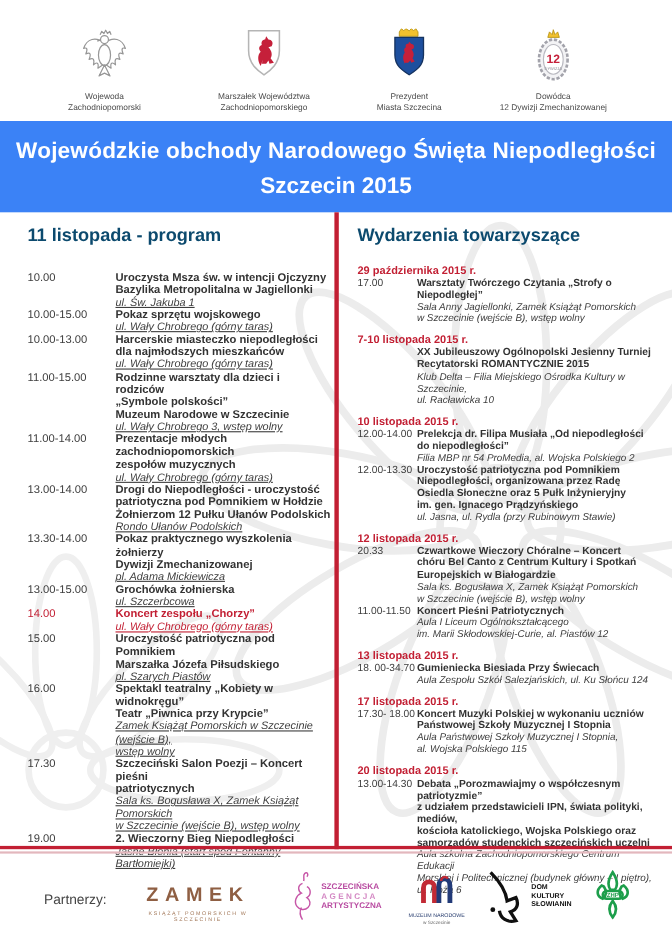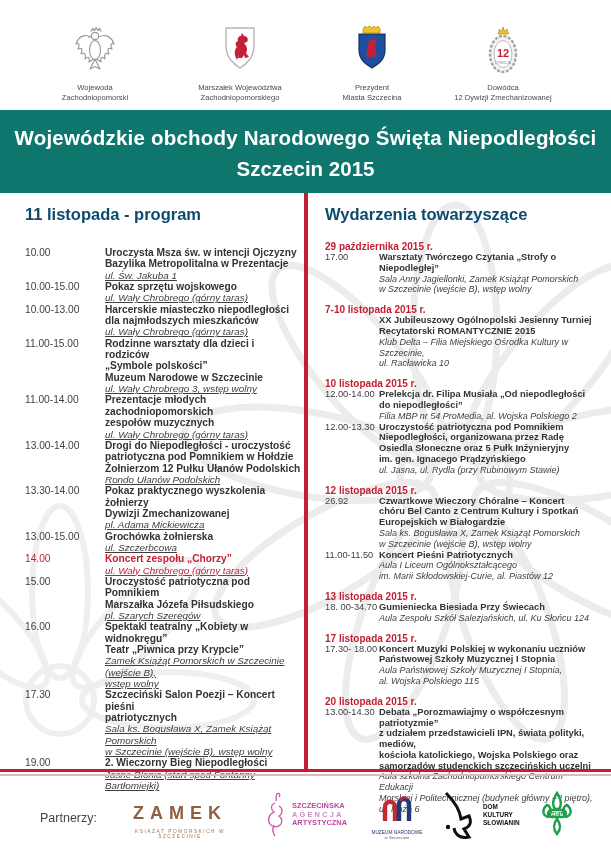--- a/index.html
+++ b/index.html
@@ -7,21 +7,21 @@
         font-family:"Liberation Sans",sans-serif;color:#333;}
   .watermark{position:absolute;left:0;top:0;pointer-events:none;}
 
   
   .emblem{position:absolute;width:150px;text-align:center;}
   .emblem .art{height:50px;display:flex;align-items:flex-start;justify-content:center;margin-bottom:7px;}
   .elabel{font-size:7.6px;line-height:10px;color:#4a4a4a;}
   .e1{left:20px;top:26px;} .e2{left:165px;top:26px;} .e3{left:297px;top:26px;} .e4{left:428px;top:26px;}
 
   
-  .banner{position:absolute;left:0;top:110px;width:611px;height:83px;background:#0f766e;
+  .banner{position:absolute;left:0;top:110px;width:611px;height:83px;background:#3b82f6;
           color:#fff;text-align:center;}
   .banner .l1{padding-top:16px;font-size:20.5px;font-weight:bold;letter-spacing:.2px;}
   .banner .l2{padding-top:7px;font-size:20.5px;font-weight:bold;}
 
   
   .col-heading{color:#0c4a6e;font-size:16.5px;font-weight:bold;}
   .col-left{position:absolute;left:25px;top:205px;width:276px;}
   .col-right{position:absolute;left:325px;top:205px;width:272px;}
   #program-list{margin-top:23px;}
   #events-list{margin-top:17px;}
@@ -157,21 +157,21 @@
     <div class="l2">Szczecin 2015</div>
   </div>
 
   <div class="col-left">
     <div class="col-heading">11 listopada - program</div>
     <div id="program-list">
         <div class="p-row">
           <div class="p-time">10.00</div>
           <div class="p-content">
             <div class="p-line">Uroczysta Msza św. w intencji Ojczyzny</div>
-            <div class="p-line">Bazylika Metropolitalna w Prezentacje</div>
+            <div class="p-line">Bazylika Metropolitalna w Jagiellonki</div>
             <div class="p-line venue">ul. Św. Jakuba 1</div>
           </div>
         </div>
         <div class="p-row">
           <div class="p-time">10.00-15.00</div>
           <div class="p-content">
             <div class="p-line">Pokaz sprzętu wojskowego</div>
             <div class="p-line venue">ul. Wały Chrobrego (górny taras)</div>
           </div>
         </div>
@@ -229,21 +229,21 @@
           <div class="p-content">
             <div class="p-line">Koncert zespołu „Chorzy”</div>
             <div class="p-line venue">ul. Wały Chrobrego (górny taras)</div>
           </div>
         </div>
         <div class="p-row">
           <div class="p-time">15.00</div>
           <div class="p-content">
             <div class="p-line">Uroczystość patriotyczna pod Pomnikiem</div>
             <div class="p-line">Marszałka Józefa Piłsudskiego</div>
-            <div class="p-line venue">pl. Szarych Szeregów</div>
+            <div class="p-line venue">pl. Szarych Piastów</div>
           </div>
         </div>
         <div class="p-row">
           <div class="p-time">16.00</div>
           <div class="p-content">
             <div class="p-line">Spektakl teatralny „Kobiety w widnokręgu”</div>
             <div class="p-line">Teatr „Piwnica przy Krypcie”</div>
             <div class="p-line venue">Zamek Książąt Pomorskich w Szczecinie (wejście B),</div>
             <div class="p-line venue">wstęp wolny</div>
           </div>
@@ -312,21 +312,21 @@
               <div class="e-line">Niepodległości, organizowana przez Radę</div>
               <div class="e-line">Osiedla Słoneczne oraz 5 Pułk Inżynieryjny</div>
               <div class="e-line">im. gen. Ignacego Prądzyńskiego</div>
               <div class="e-line venue">ul. Jasna, ul. Rydla (przy Rubinowym Stawie)</div>
             </div>
           </div>
         </div>
         <div class="e-group">
           <div class="g-date">12 listopada 2015 r.</div>
           <div class="e-row">
-            <div class="e-time">26.92</div>
+            <div class="e-time">20.33</div>
             <div class="e-content">
               <div class="e-line">Czwartkowe Wieczory Chóralne – Koncert</div>
               <div class="e-line">chóru Bel Canto z Centrum Kultury i Spotkań</div>
               <div class="e-line">Europejskich w Białogardzie</div>
               <div class="e-line venue">Sala ks. Bogusława X, Zamek Książąt Pomorskich</div>
               <div class="e-line venue">w Szczecinie (wejście B), wstęp wolny</div>
             </div>
           </div>
           <div class="e-row">
             <div class="e-time">11.00-11.50</div>

